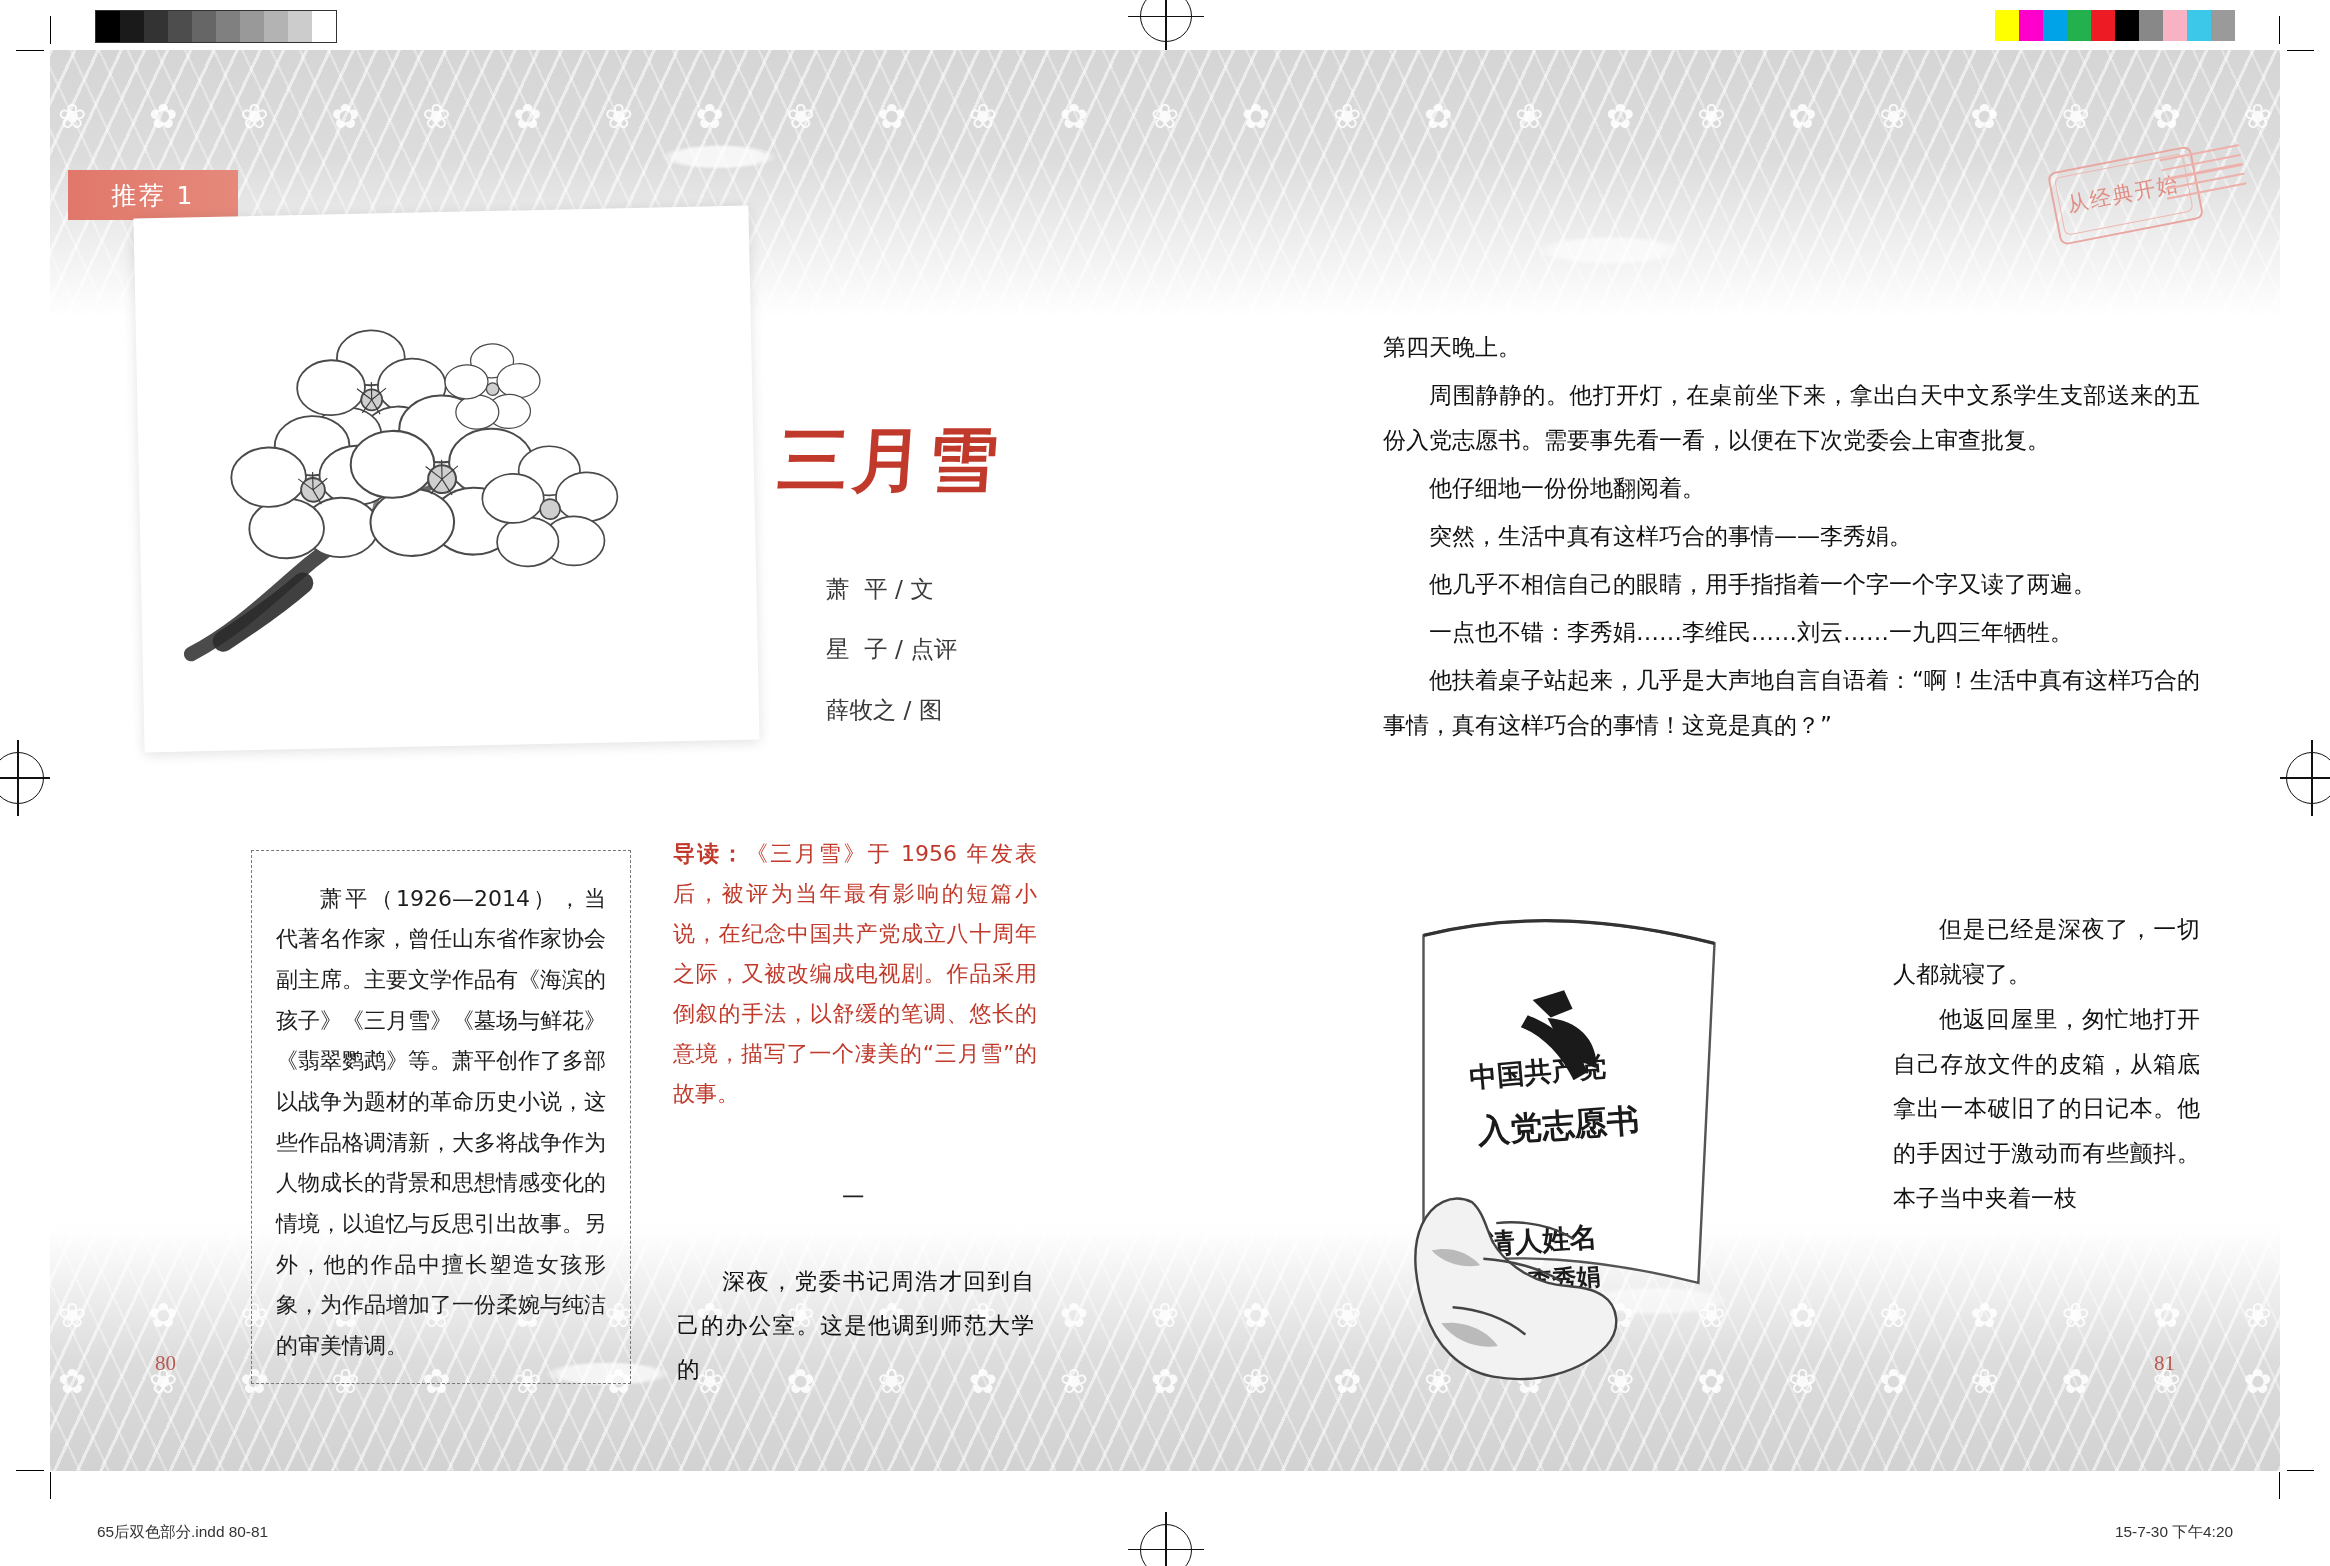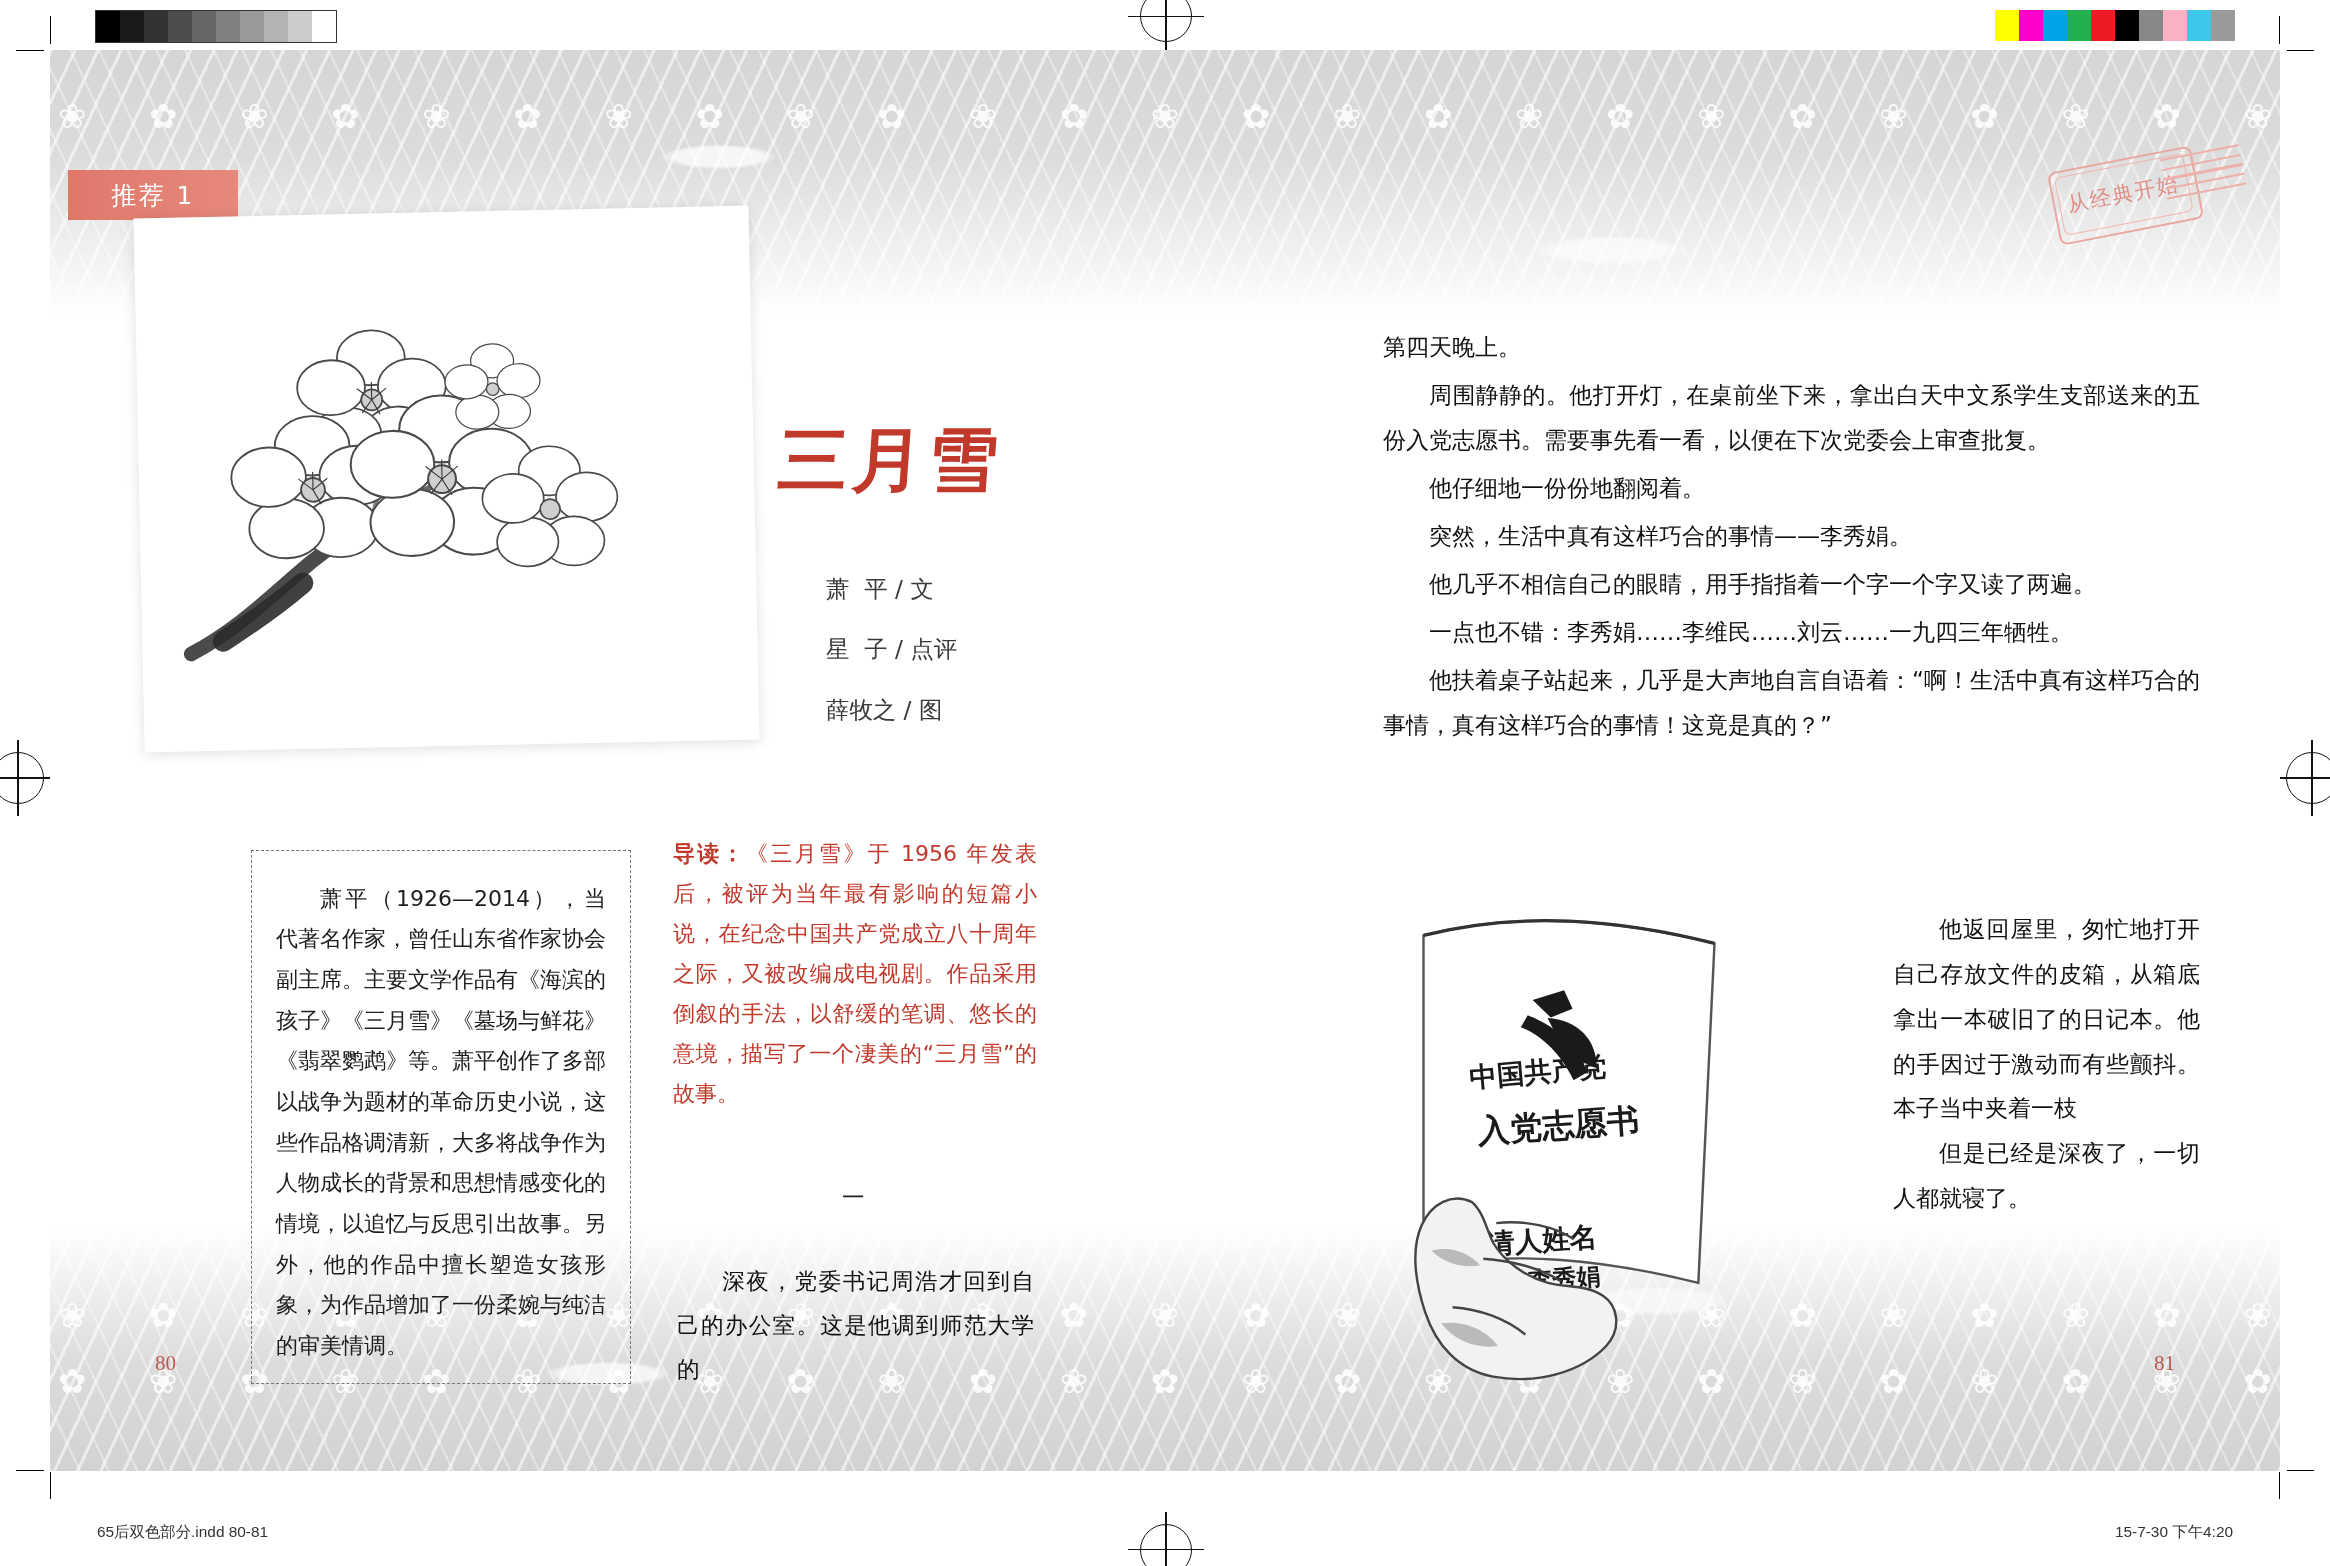--- a/index.html
+++ b/index.html
@@ -594,22 +594,22 @@
           <path d="M134 440 C 168 442, 206 452, 230 468" fill="none"></path>
           <path d="M96 500 C 128 502, 162 514, 186 534" fill="none"></path>
         </g>
         <g fill="#8d8d8d" opacity=".55">
           <path d="M70 430 C 92 424, 116 432, 130 448 C 112 452, 88 448, 70 430 Z"></path>
           <path d="M82 520 C 110 516, 138 528, 152 548 C 126 552, 98 542, 82 520 Z"></path>
         </g>
       </svg>
 
       <div class="right-lower">
+        <p>但是已经是深夜了，一切人都就寝了。</p>
         <p>他返回屋里，匆忙地打开自己存放文件的皮箱，从箱底拿出一本破旧了的日记本。他的手因过于激动而有些颤抖。本子当中夹着一枝</p>
-        <p>但是已经是深夜了，一切人都就寝了。</p>
       </div>
 
       <div class="pageno pageno-r">81</div>
     </div>
 
   </div>
 
   <div class="slug slug-l">65后双色部分.indd  80-81</div>
   <div class="slug slug-r">15-7-30  下午4:20</div>
 

